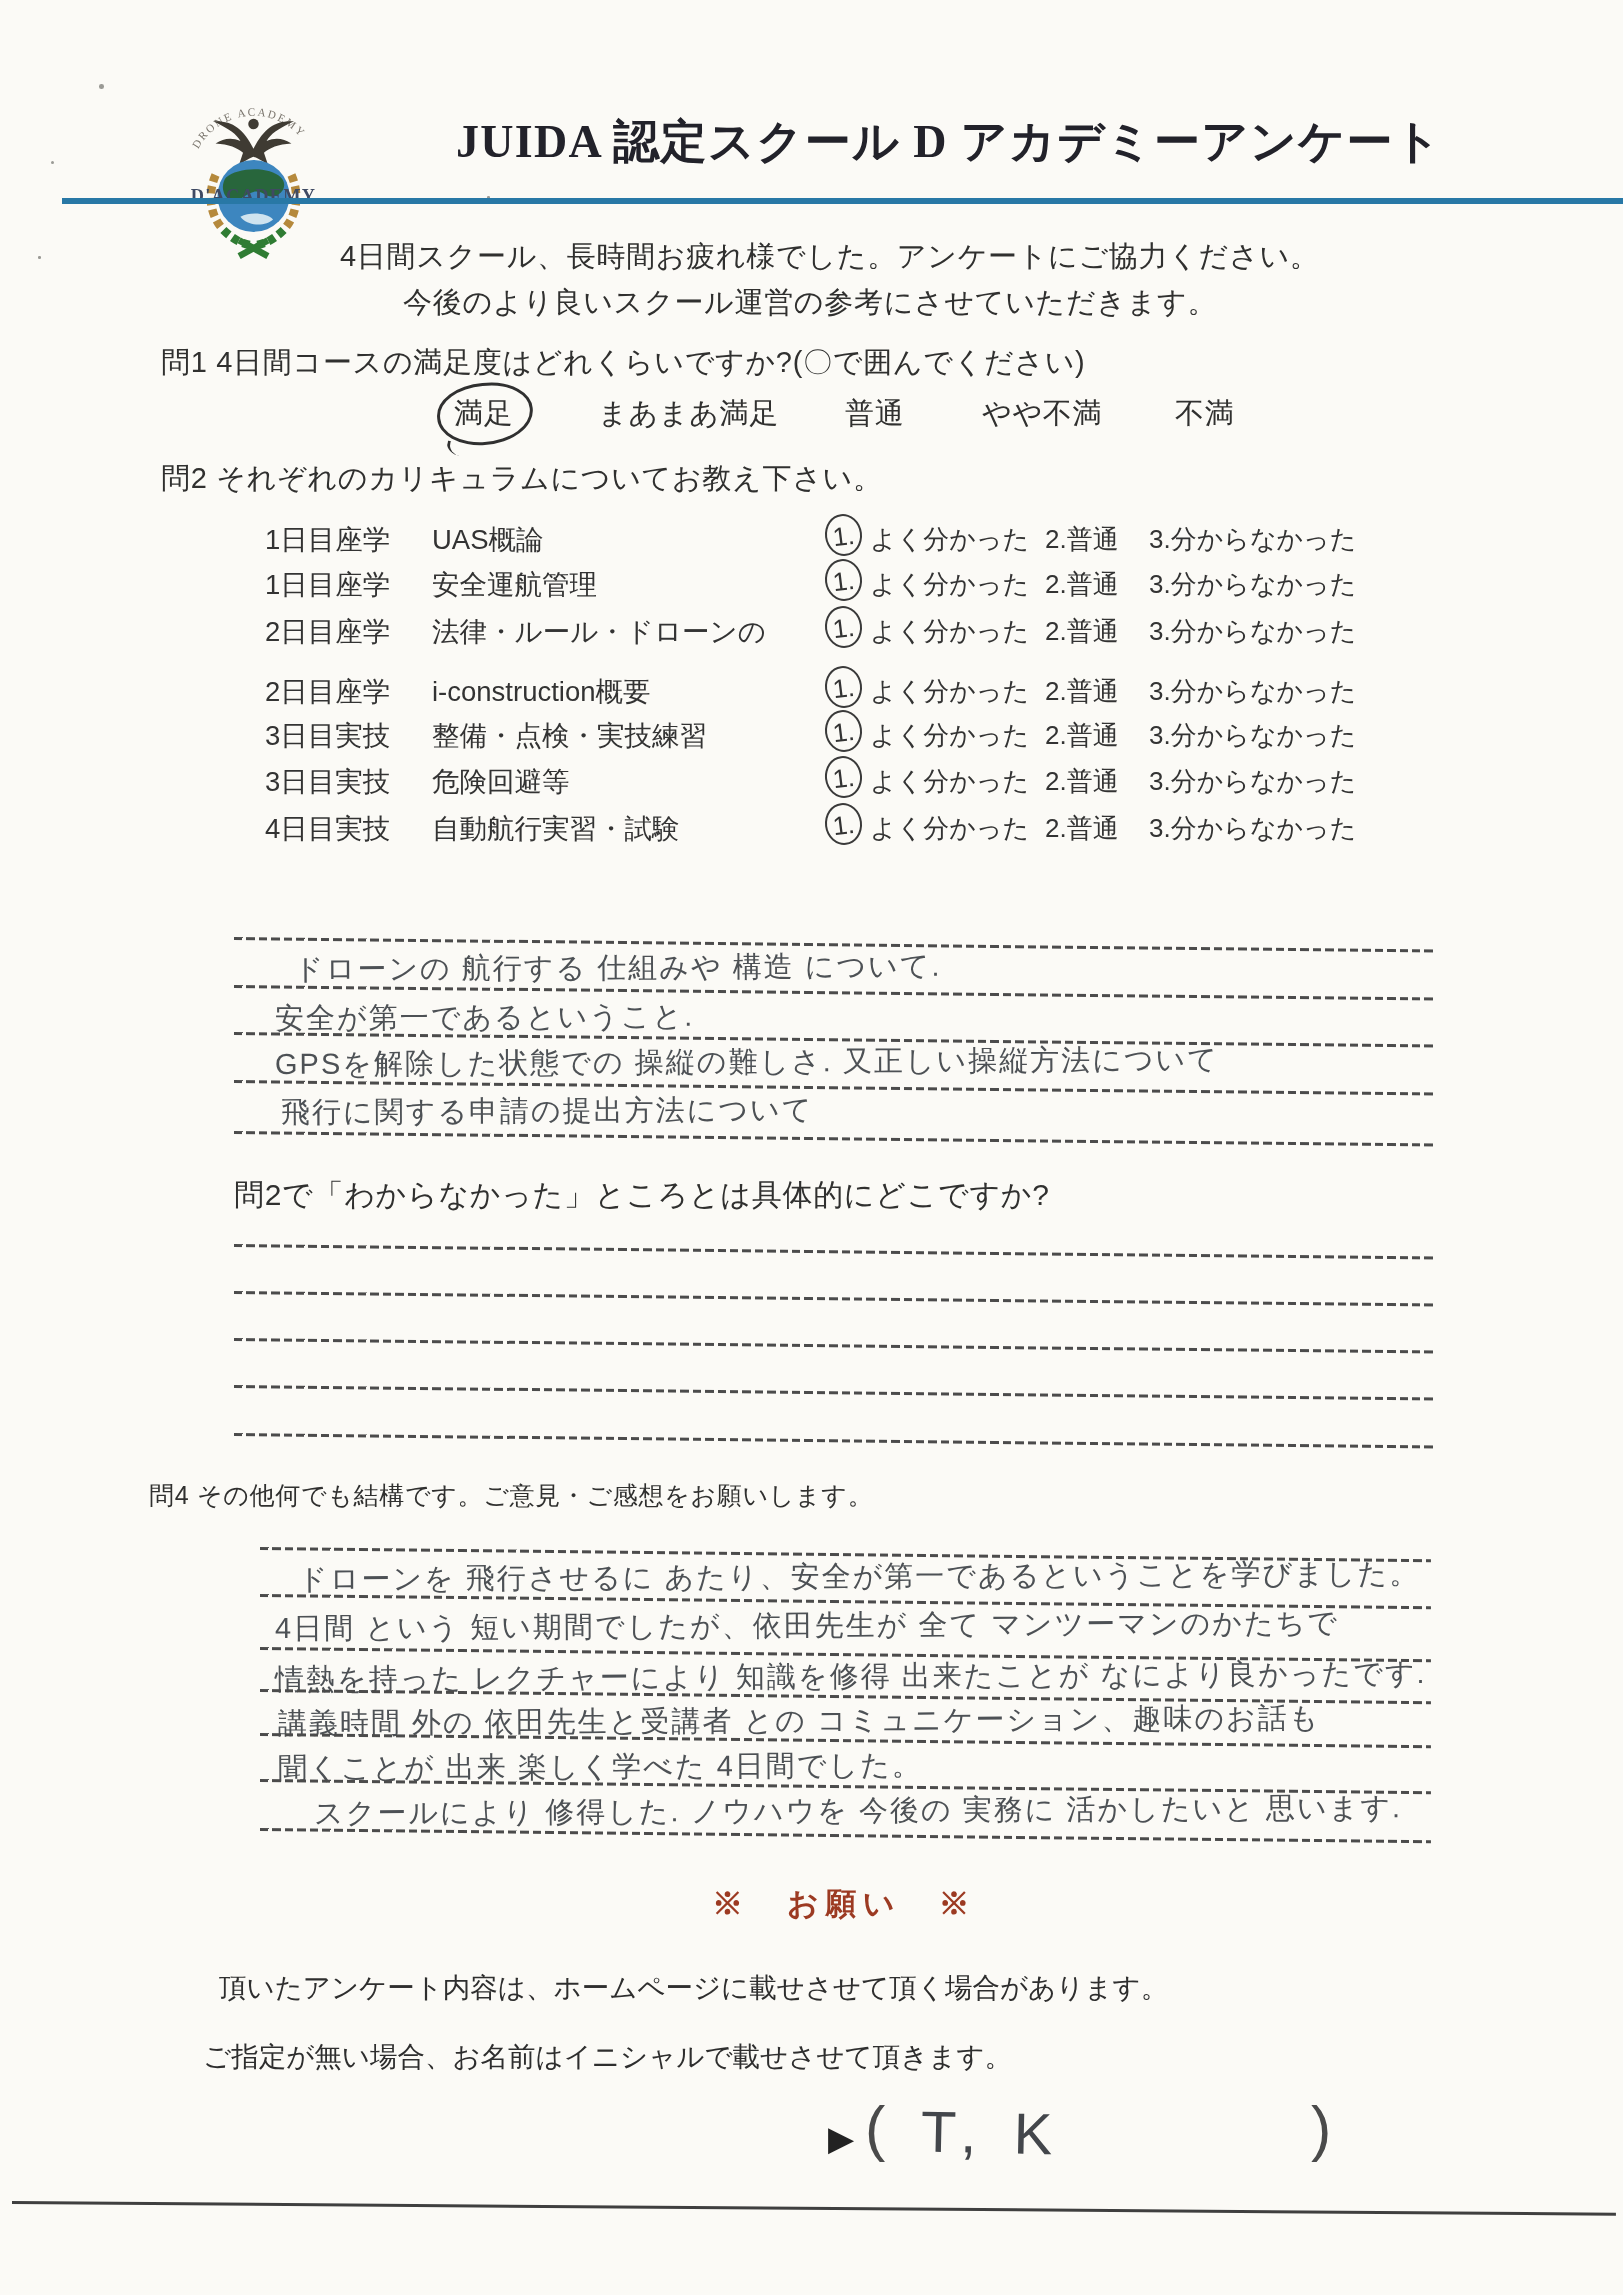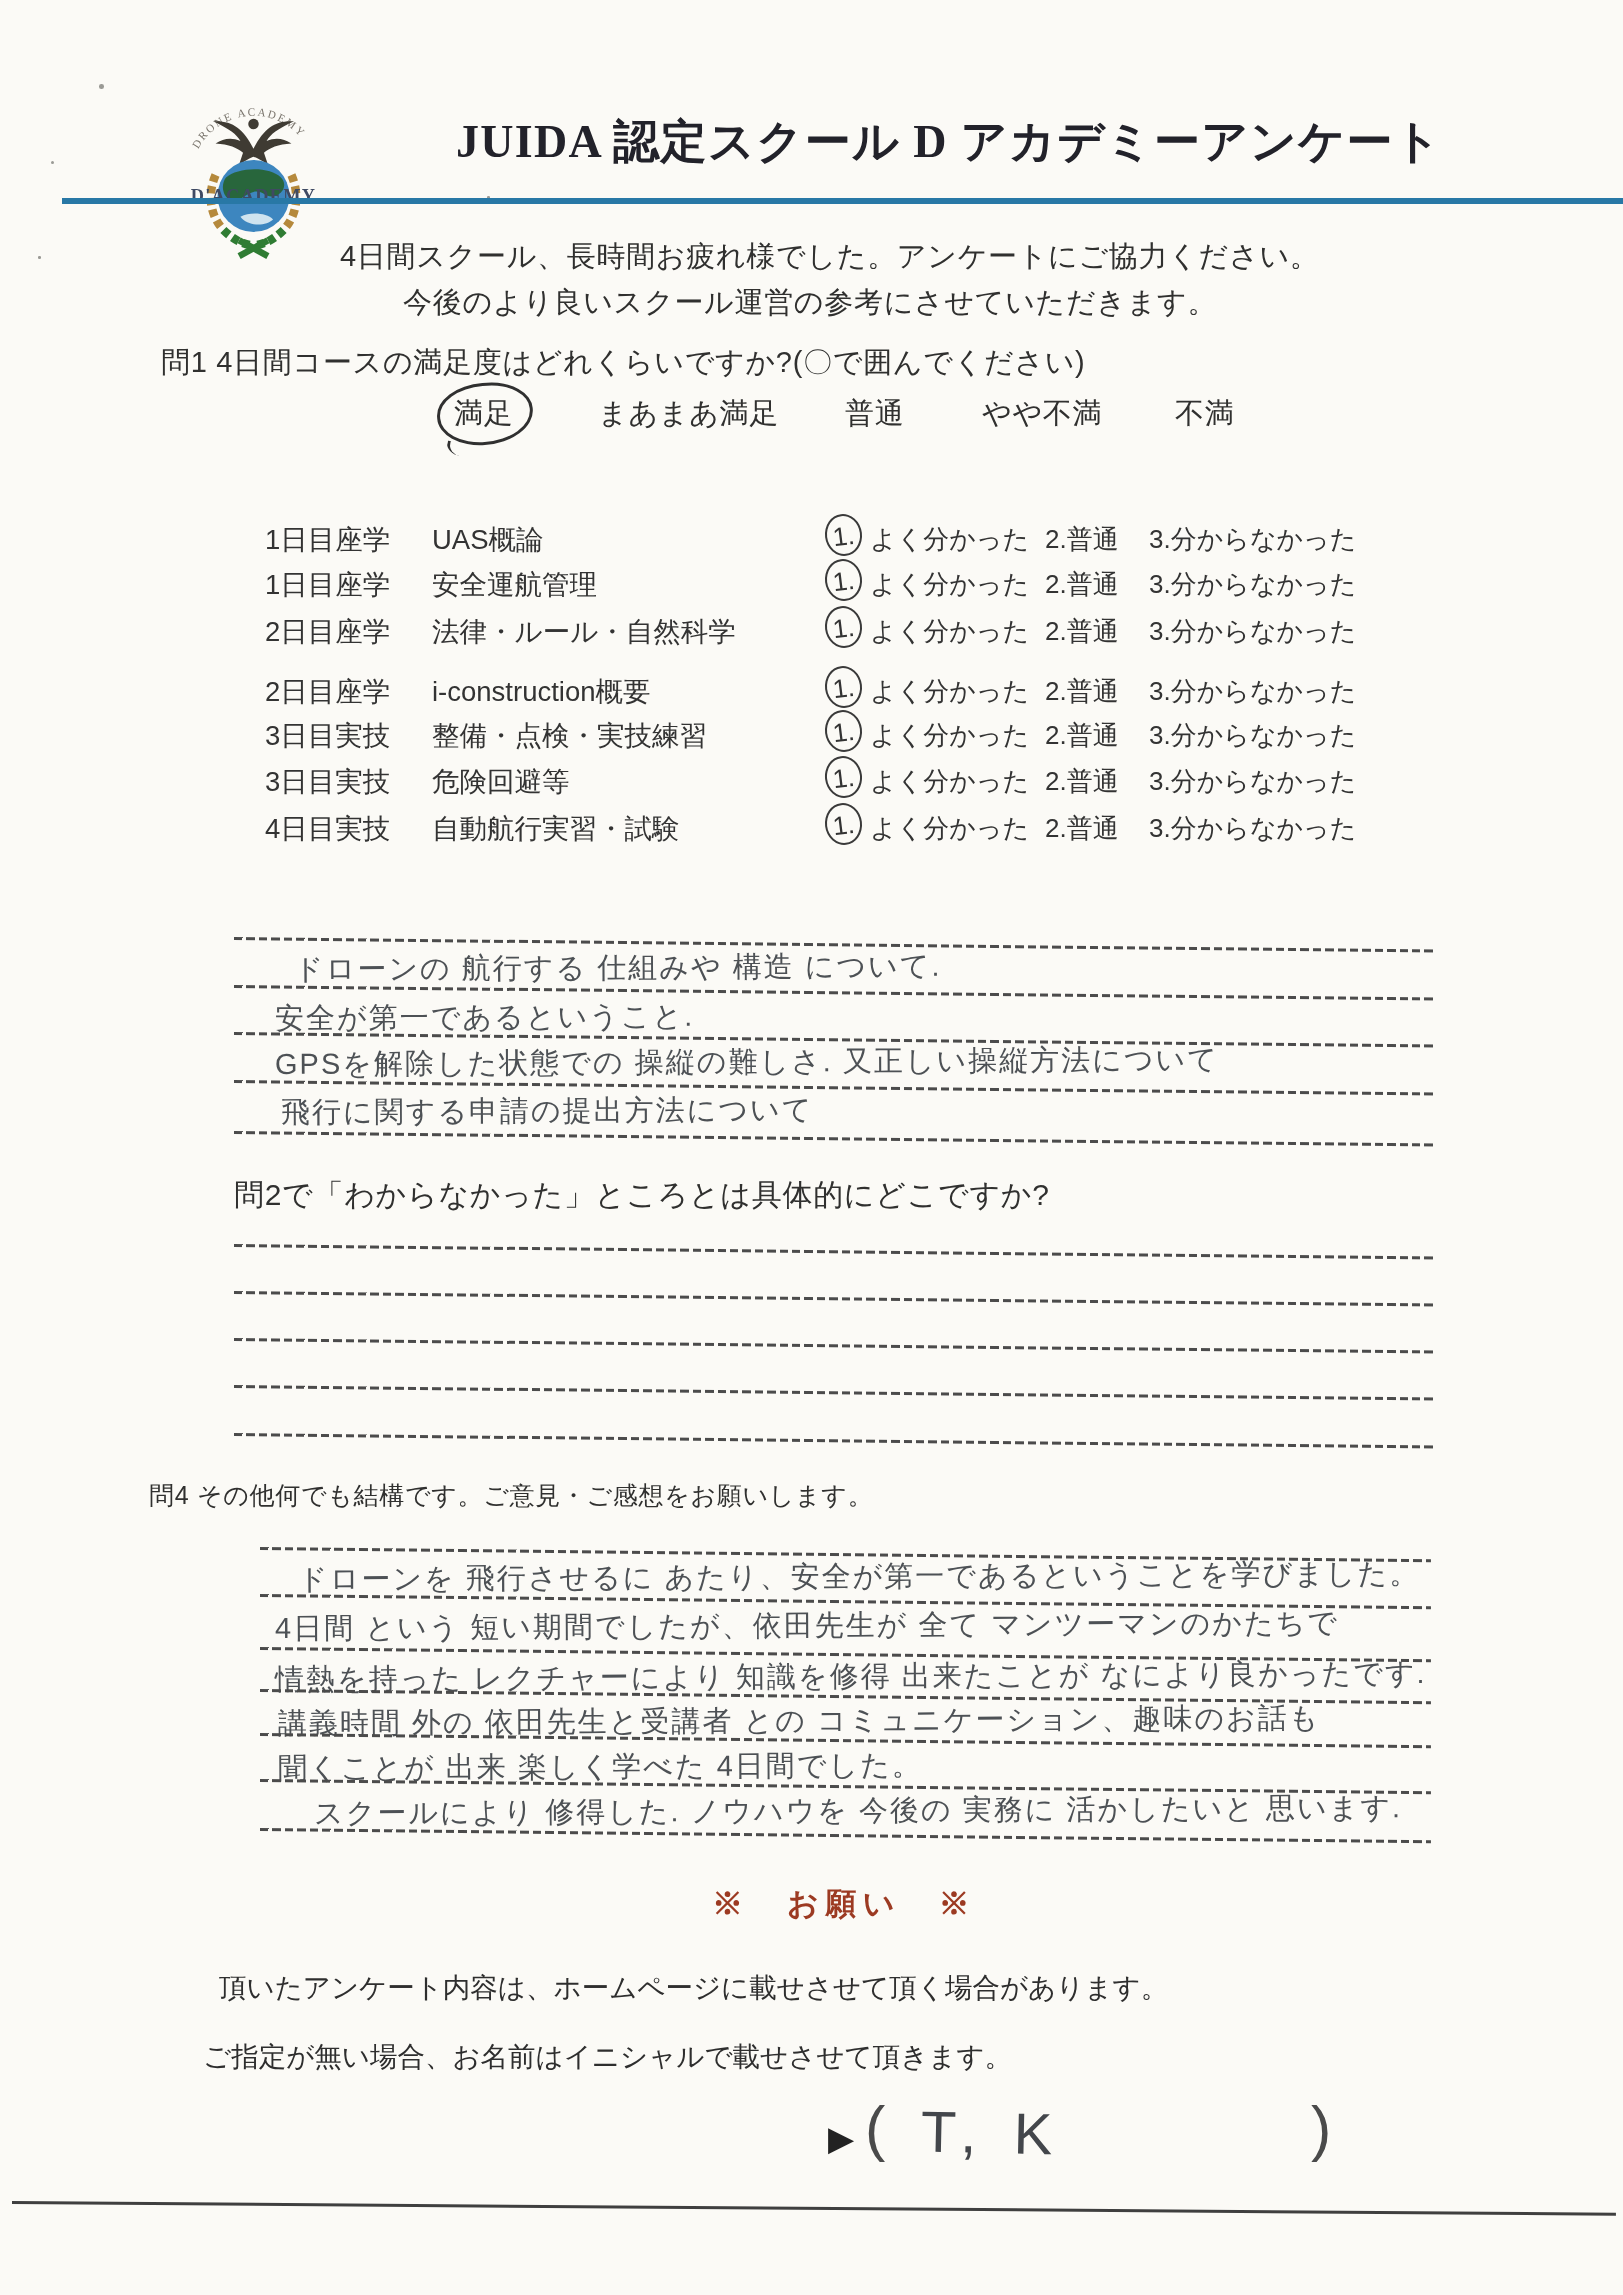--- a/index.html
+++ b/index.html
@@ -93,40 +93,41 @@
   <div class="abs ptext" style="left:403px;top:283px;">今後のより良いスクール運営の参考にさせていただきます。</div>
 
   <div class="abs ptext" style="left:161px;top:343px;">問1 4日間コースの満足度はどれくらいですか?(〇で囲んでください)</div>
   <div class="abs sel-circle" style="left:437px;top:383px;"></div>
   <div class="abs ptext" style="left:454px;top:394px;">満足</div>
   <div class="abs ptext" style="left:598px;top:394px;">まあまあ満足</div>
   <div class="abs ptext" style="left:845px;top:394px;">普通</div>
   <div class="abs ptext" style="left:982px;top:394px;">やや不満</div>
   <div class="abs ptext" style="left:1175px;top:394px;">不満</div>
 
+  <div class="abs ptext" style="left:161px;top:459px;">問2 それぞれのカリキュラムについてお教え下さい。</div>
 
   <div class="abs" style="left:0;top:522px;width:1623px;height:43px;">
     <span class="abs row-label" style="left:265px;top:0;">1日目座学</span>
     <span class="abs row-label" style="left:432px;top:0;">UAS概論</span>
     <span class="circ1" style="left:825px;top:-7.8px;">1.</span>
     <span class="abs rate" style="left:870px;top:0;">よく分かった</span>
     <span class="abs rate" style="left:1045px;top:0;">2.普通</span>
     <span class="abs rate" style="left:1149px;top:0;">3.分からなかった</span>
   </div>
   <div class="abs" style="left:0;top:567px;width:1623px;height:43px;">
     <span class="abs row-label" style="left:265px;top:0;">1日目座学</span>
     <span class="abs row-label" style="left:432px;top:0;">安全運航管理</span>
     <span class="circ1" style="left:825px;top:-7.8px;">1.</span>
     <span class="abs rate" style="left:870px;top:0;">よく分かった</span>
     <span class="abs rate" style="left:1045px;top:0;">2.普通</span>
     <span class="abs rate" style="left:1149px;top:0;">3.分からなかった</span>
   </div>
   <div class="abs" style="left:0;top:614px;width:1623px;height:43px;">
     <span class="abs row-label" style="left:265px;top:0;">2日目座学</span>
-    <span class="abs row-label" style="left:432px;top:0;">法律・ルール・自然科学</span>
+    <span class="abs row-label" style="left:432px;top:0;">法律・ルール・ドローンの</span>
     <span class="circ1" style="left:825px;top:-7.8px;">1.</span>
     <span class="abs rate" style="left:870px;top:0;">よく分かった</span>
     <span class="abs rate" style="left:1045px;top:0;">2.普通</span>
     <span class="abs rate" style="left:1149px;top:0;">3.分からなかった</span>
   </div>
   <div class="abs" style="left:0;top:674px;width:1623px;height:43px;">
     <span class="abs row-label" style="left:265px;top:0;">2日目座学</span>
     <span class="abs row-label" style="left:432px;top:0;text-align:center;">i-construction概要</span>
     <span class="circ1" style="left:825px;top:-7.8px;">1.</span>
     <span class="abs rate" style="left:870px;top:0;">よく分かった</span>

